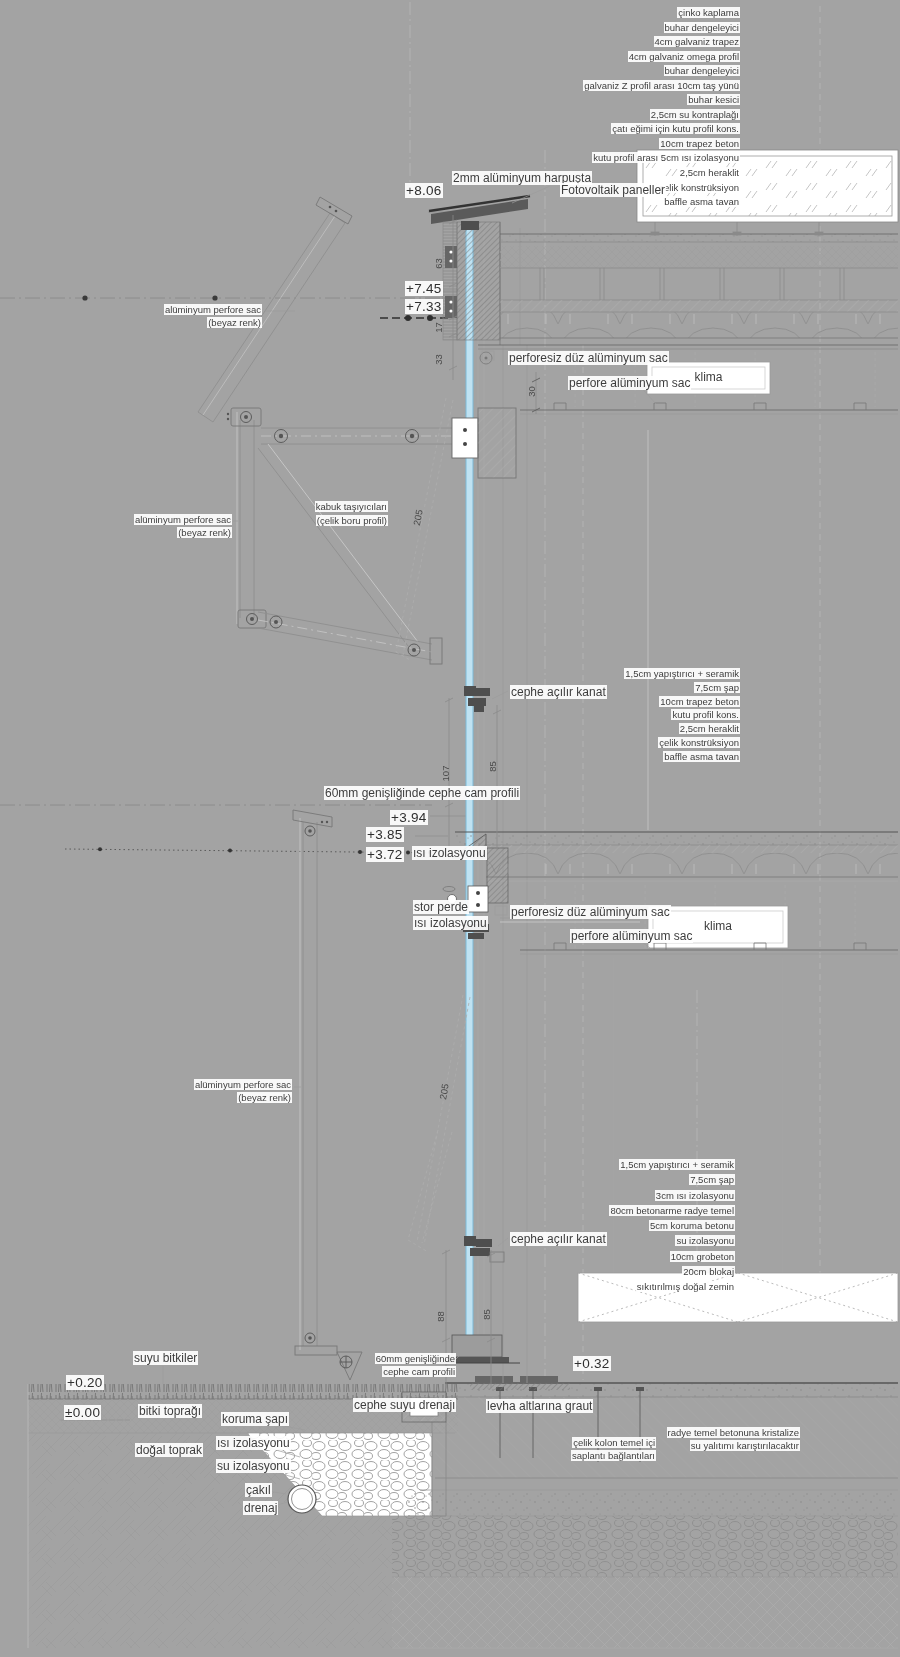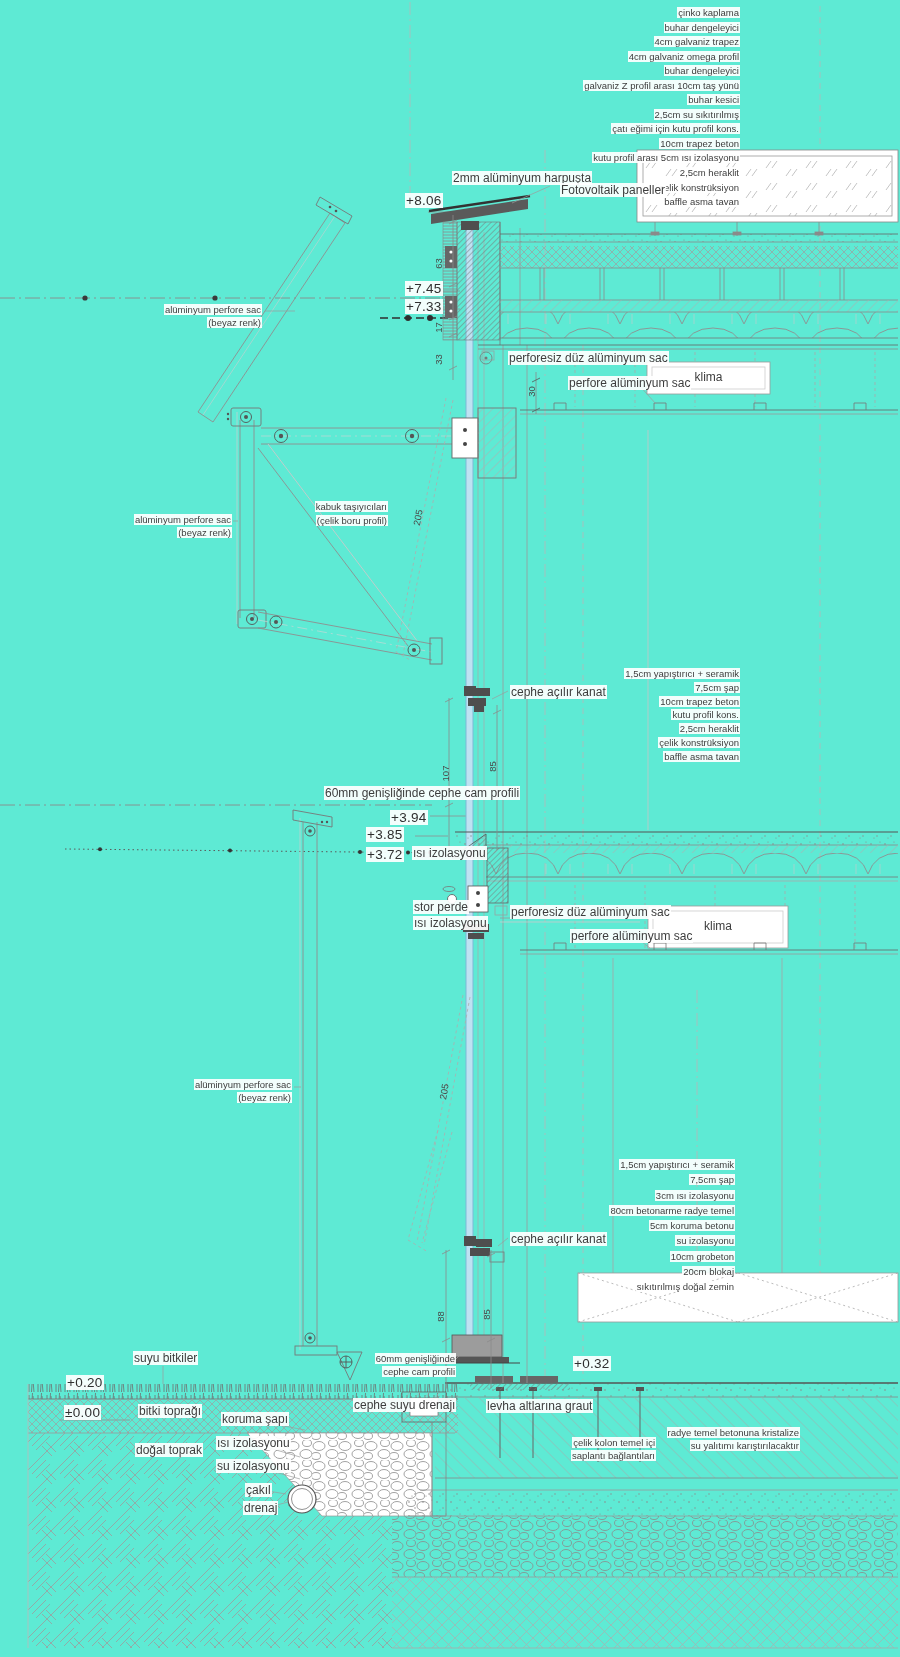--- a/index.html
+++ b/index.html
@@ -1,16 +1,16 @@
 <!DOCTYPE html>
 <html><head>
 <meta charset="utf-8">
 <style>
   html,body{margin:0;padding:0;background:#fff}
-  #canvas{position:relative;width:900px;height:1657px;background:#5eead4;
+  #canvas{position:relative;width:900px;height:1657px;background:#a3a3a3;
           font-family:"Liberation Sans",sans-serif;overflow:hidden}
   #canvas svg{position:absolute;left:0;top:0}
   .L{position:absolute;font-size:12px;color:#3d3d3d;white-space:nowrap;line-height:1.05}
   .L span,.blk div span,.E span{background:rgba(255,255,255,.92);padding:0 1px}
   .blk{position:absolute;font-size:9.5px;color:#3d3d3d;text-align:right;white-space:nowrap}
   .blk.C{}
   .E{position:absolute;font-size:13.5px;color:#2f2f2f;white-space:nowrap;letter-spacing:.3px}
   .D{position:absolute;font-size:9.5px;color:#4a4a4a;white-space:nowrap}
 </style>
 </head>
@@ -432,33 +432,33 @@
 </svg>
 
 <div class="blk" style="right:160px;top:6px;line-height:14.55px">
   <div><span>çinko kaplama</span></div>
   <div><span>buhar dengeleyici</span></div>
   <div><span>4cm galvaniz trapez</span></div>
   <div><span>4cm galvaniz omega profil</span></div>
   <div><span>buhar dengeleyici</span></div>
   <div><span>galvaniz Z profil arası 10cm taş yünü</span></div>
   <div><span>buhar kesici</span></div>
-  <div><span>2,5cm su sıkıtırılmış</span></div>
+  <div><span>2,5cm su kontraplağı</span></div>
   <div><span>çatı eğimi için kutu profil kons.</span></div>
   <div><span>10cm trapez beton</span></div>
   <div><span>kutu profil arası 5cm ısı izolasyonu</span></div>
   <div><span>2,5cm heraklit</span></div>
   <div><span>çelik konstrüksiyon</span></div>
   <div><span>baffle asma tavan</span></div>
 </div>
 
 <div class="L" style="left:452px;top:172px"><span>2mm alüminyum harpuşta</span></div>
 <div class="L" style="left:560px;top:184px"><span>Fotovoltaik paneller</span></div>
 
-<div class="E" style="left:405px;top:193px"><span>+8.06</span></div>
+<div class="E" style="left:405px;top:183px"><span>+8.06</span></div>
 <div class="E" style="left:405px;top:281px"><span>+7.45</span></div>
 <div class="E" style="left:405px;top:299px"><span>+7.33</span></div>
 
 <div class="blk" style="right:638px;top:303px;line-height:13px">
   <div><span>alüminyum perfore sac</span></div>
   <div><span>(beyaz renk)</span></div>
 </div>
 
 <div class="blk C" style="left:288px;top:500px;width:100px;line-height:13.5px">
   <div><span>kabuk taşıyıcıları</span></div>

